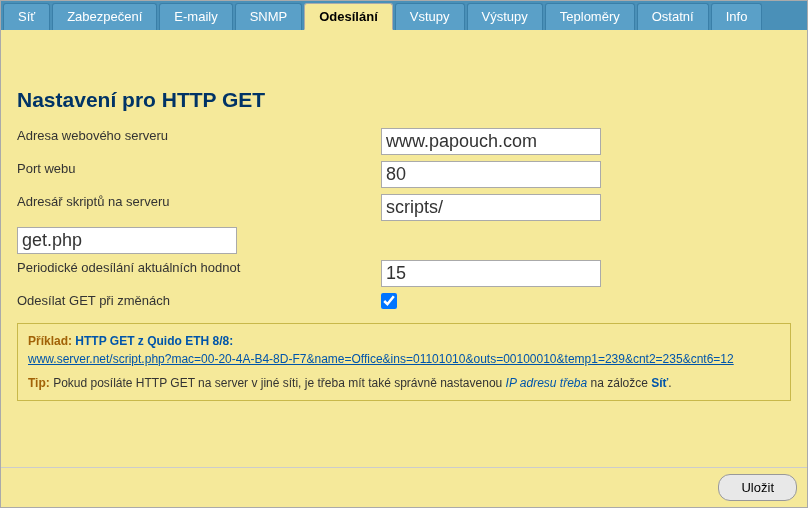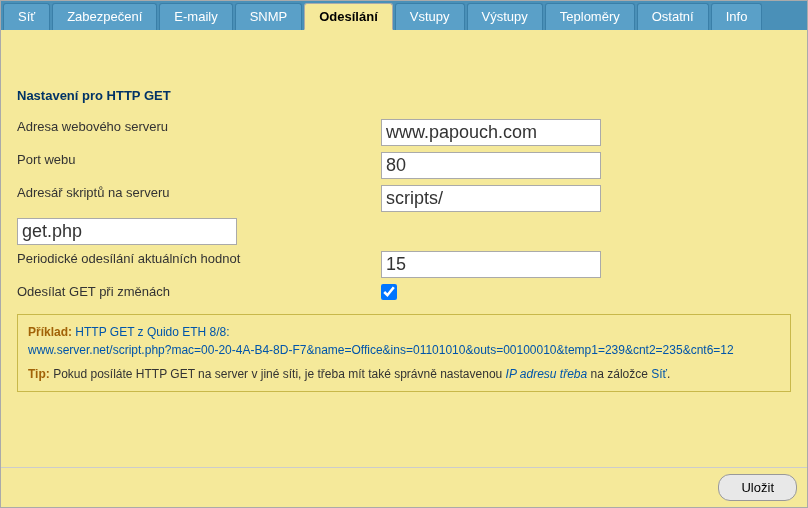--- a/index.html
+++ b/index.html
@@ -46,21 +46,21 @@
       font-weight: bold;
     }
     
     .content {
       flex: 1;
       padding: 14px 16px;
       background: #f5e99a;
       overflow: auto;
     }
     .page-title {
-      font-size: 13px;
+      font-size: 21px;
       font-weight: bold;
       color: #003366;
       margin-bottom: 16px;
     }
     
     .form-row {
       display: flex;
       align-items: flex-start;
       margin-bottom: 6px;
     }
@@ -93,20 +93,21 @@
       font-size: 12px;
       color: #333;
       line-height: 1.5;
     }
     .info-box .label-bold {
       font-weight: bold;
       color: #a16207;
     }
     .info-box .link-text {
       color: #0055aa;
+      font-weight: bold;
     }
     .info-box .italic-text {
       font-style: italic;
       color: #0055aa;
     }
     
     .footer {
       display: flex;
       justify-content: flex-end;
       padding: 6px 10px;
@@ -170,21 +171,21 @@
     <div class="form-row">
       <div class="form-label">Odesílat GET při změnách</div>
       <input class="form-checkbox" type="checkbox" checked="" style="">
     </div>
 
     <div class="info-box">
       <div>
         <span class="label-bold">Příklad:</span>
         <span class="link-text">HTTP GET z Quido ETH 8/8:</span>
       </div>
-      <div style="color:#0055aa; font-size:12px;">www.server.net/script.php?mac=00-20-4A-B4-8D-F7&amp;name=Office&amp;ins=01101010&amp;outs=00100010&amp;temp1=239&amp;cnt2=235&amp;cnt6=12</div>
+      <div style="color:#0055aa; font-size:12px;text-decoration:underline;">www.server.net/script.php?mac=00-20-4A-B4-8D-F7&amp;name=Office&amp;ins=01101010&amp;outs=00100010&amp;temp1=239&amp;cnt2=235&amp;cnt6=12</div>
       <div style="margin-top:6px;">
         <span class="label-bold">Tip:</span>
         <span>Pokud posíláte HTTP GET na server v jiné síti, je třeba mít také správně nastavenou</span>
         <span class="italic-text">IP adresu třeba</span>
         <span>na záložce</span>
         <span class="link-text">Síť</span><span>.</span>
       </div>
     </div>
   </div>
 

